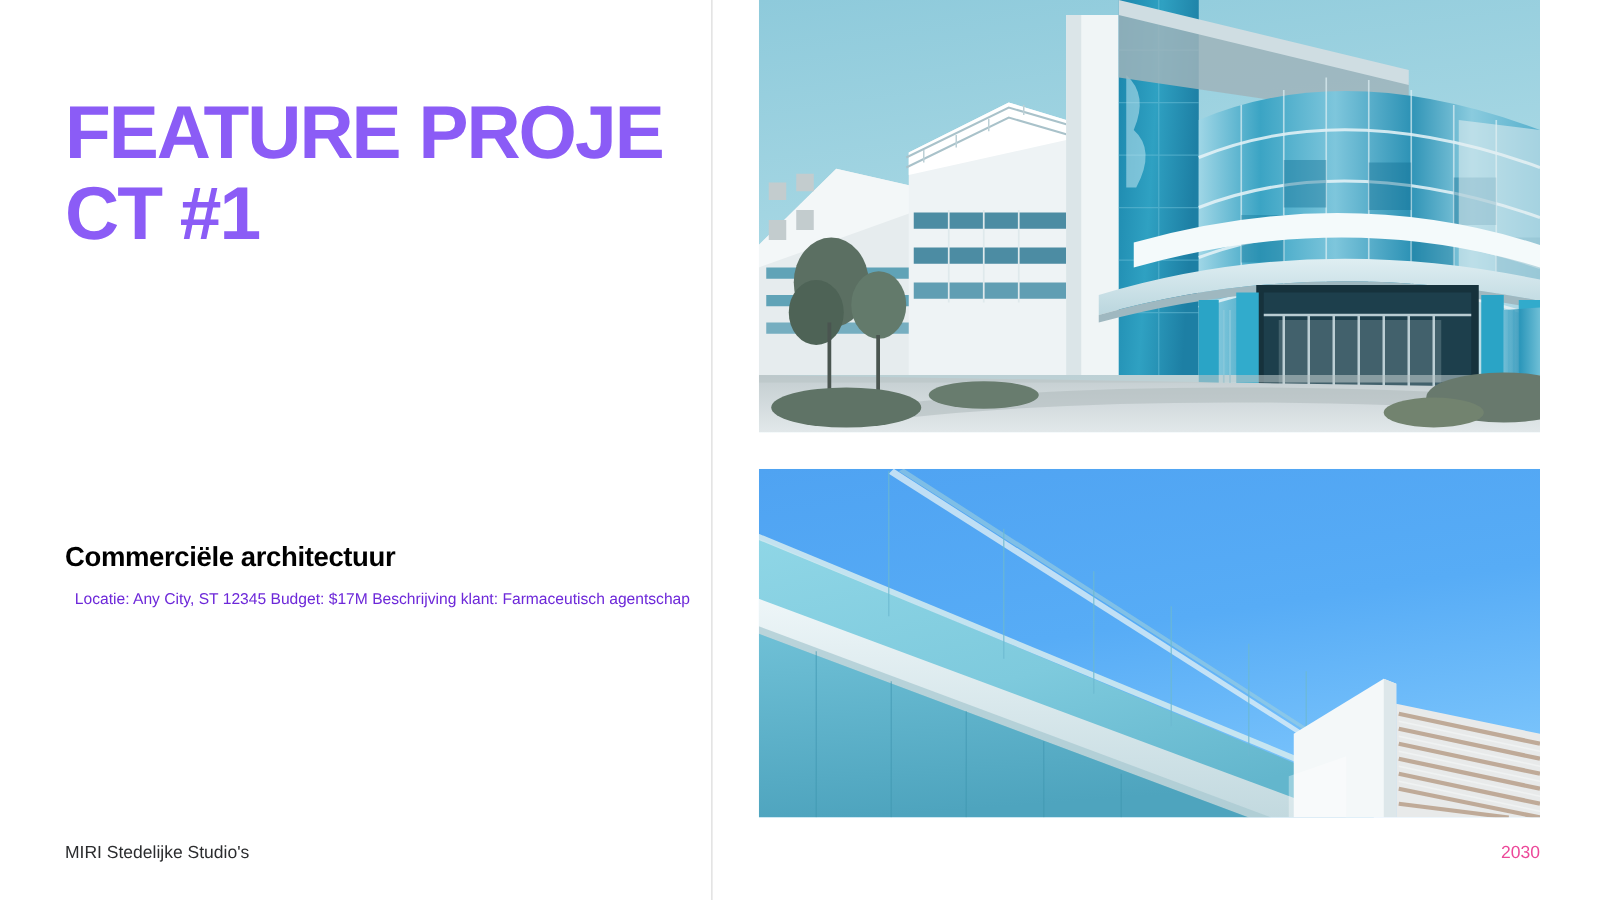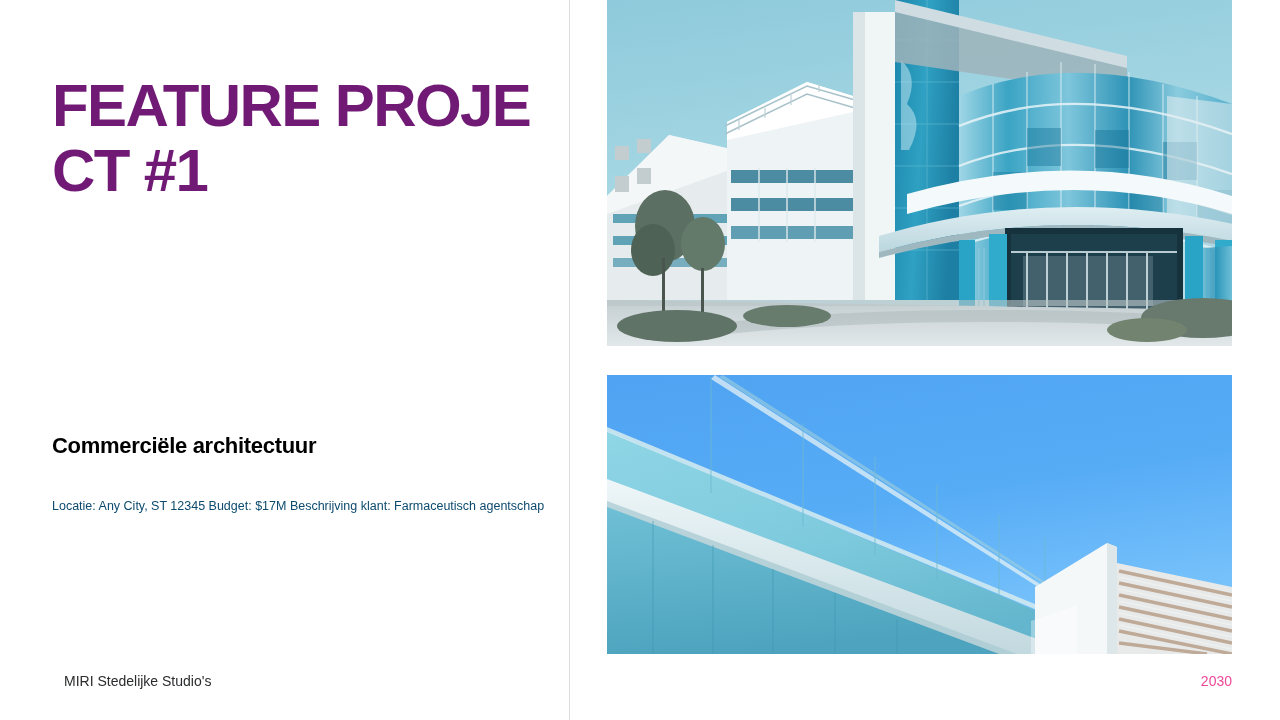--- a/index.html
+++ b/index.html
@@ -44,51 +44,52 @@
   .title {
     position: absolute;
     left: 52px;
     top: 74px;
     width: 500px;
     margin: 0;
     font-size: 60px;
     line-height: 1.08;
     font-weight: 700;
     letter-spacing: -1.6px;
-    color: #701a75;
+    color: #8b5cf6;
     word-break: break-all;
   }
 
   .subtitle {
     position: absolute;
     left: 52px;
     top: 432px;
     margin: 0;
     font-size: 22px;
     line-height: 1.25;
     font-weight: 700;
     letter-spacing: -0.3px;
     color: #000000;
   }
 
   .meta {
     position: absolute;
     left: 52px;
-    top: 497px;
+    top: 470px;
     width: 500px;
     margin: 0;
     font-size: 12.5px;
     line-height: 1.45;
     font-weight: 400;
-    color: #0c4a6e;
+    color: #6d28d9;
+    text-align: right;
   }
 
   .footer-left {
     position: absolute;
-    left: 64px;
+    left: 52px;
     top: 673px;
     font-size: 14px;
     font-weight: 400;
     color: #2b2c2e;
   }
 
   
   .right-panel {
     position: relative;
     flex: 1 1 auto;

